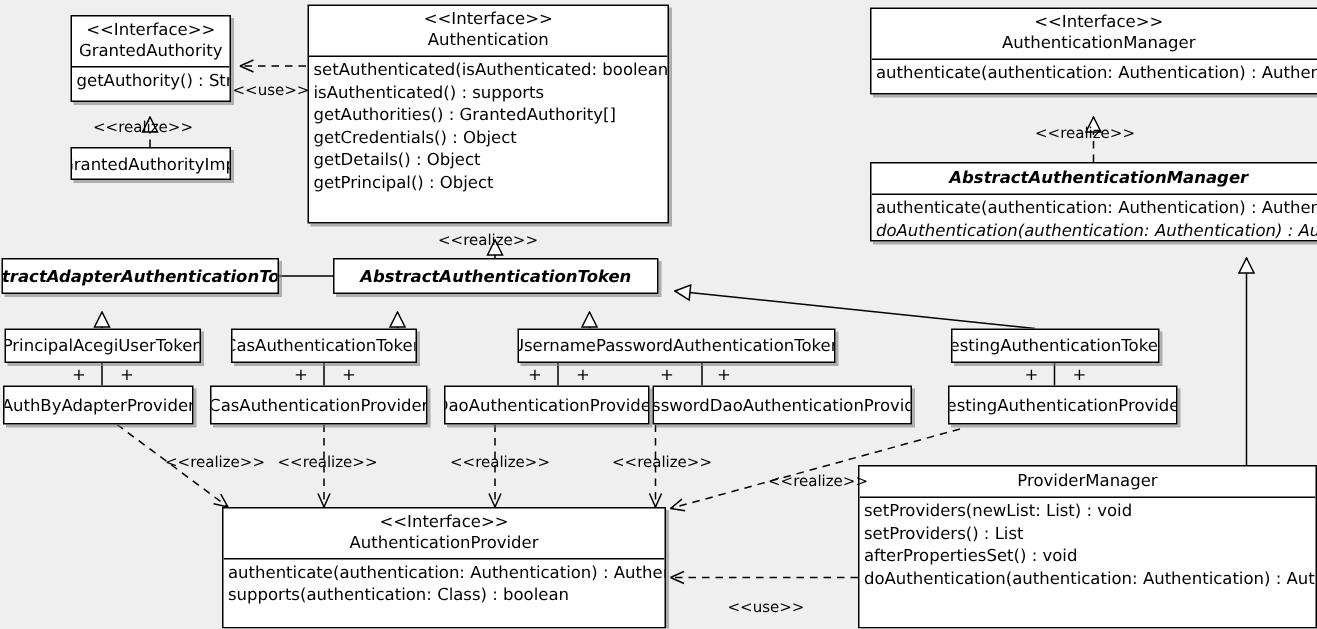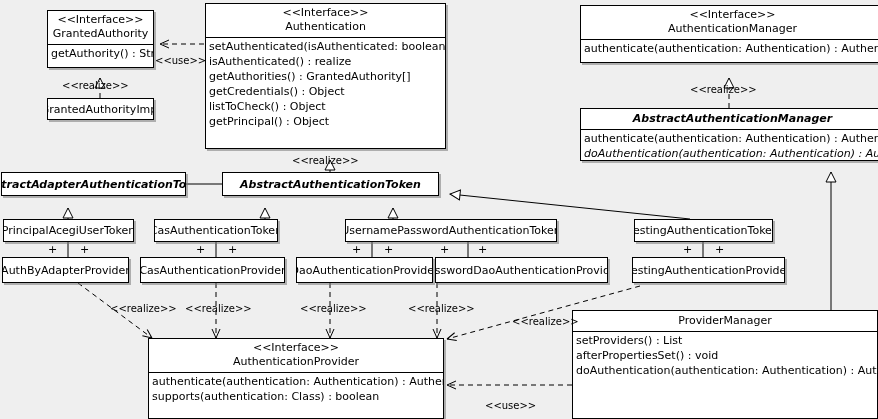--- a/index.html
+++ b/index.html
@@ -190,24 +190,24 @@
     <span>GrantedAuthorityImpl</span>
   </div>
 
   <div class="uml" style="left:205px;top:3px;width:241px;height:146px;">
     <div class="hdr">
       <span class="stereo">&lt;&lt;Interface&gt;&gt;</span>
       <span class="nm">Authentication</span>
     </div>
     <div class="compartment">
       <div class="member">setAuthenticated(isAuthenticated: boolean) : void</div>
-      <div class="member">isAuthenticated() : realize</div>
+      <div class="member">isAuthenticated() : supports</div>
       <div class="member">getAuthorities() : GrantedAuthority[]</div>
       <div class="member">getCredentials() : Object</div>
-      <div class="member">listToCheck() : Object</div>
+      <div class="member">getDetails() : Object</div>
       <div class="member">getPrincipal() : Object</div>
     </div>
   </div>
 
   <div class="uml" style="left:580px;top:5px;width:305px;height:58px;">
     <div class="hdr">
       <span class="stereo">&lt;&lt;Interface&gt;&gt;</span>
       <span class="nm">AuthenticationManager</span>
     </div>
     <div class="compartment">
@@ -271,20 +271,21 @@
       <div class="member">authenticate(authentication: Authentication) : Authentication</div>
       <div class="member">supports(authentication: Class) : boolean</div>
     </div>
   </div>
 
   <div class="uml" style="left:572px;top:310px;width:306px;height:109px;">
     <div class="hdr" style="padding-top:3px;">
       <span class="nm">ProviderManager</span>
     </div>
     <div class="compartment">
+      <div class="member">setProviders(newList: List) : void</div>
       <div class="member">setProviders() : List</div>
       <div class="member">afterPropertiesSet() : void</div>
       <div class="member">doAuthentication(authentication: Authentication) : Authentication</div>
     </div>
   </div>
 
   <span class="edge-label" style="left:155px;top:55px;">&lt;&lt;use&gt;&gt;</span>
 
   <span class="edge-label" style="left:62px;top:80px;">&lt;&lt;realize&gt;&gt;</span>
 

